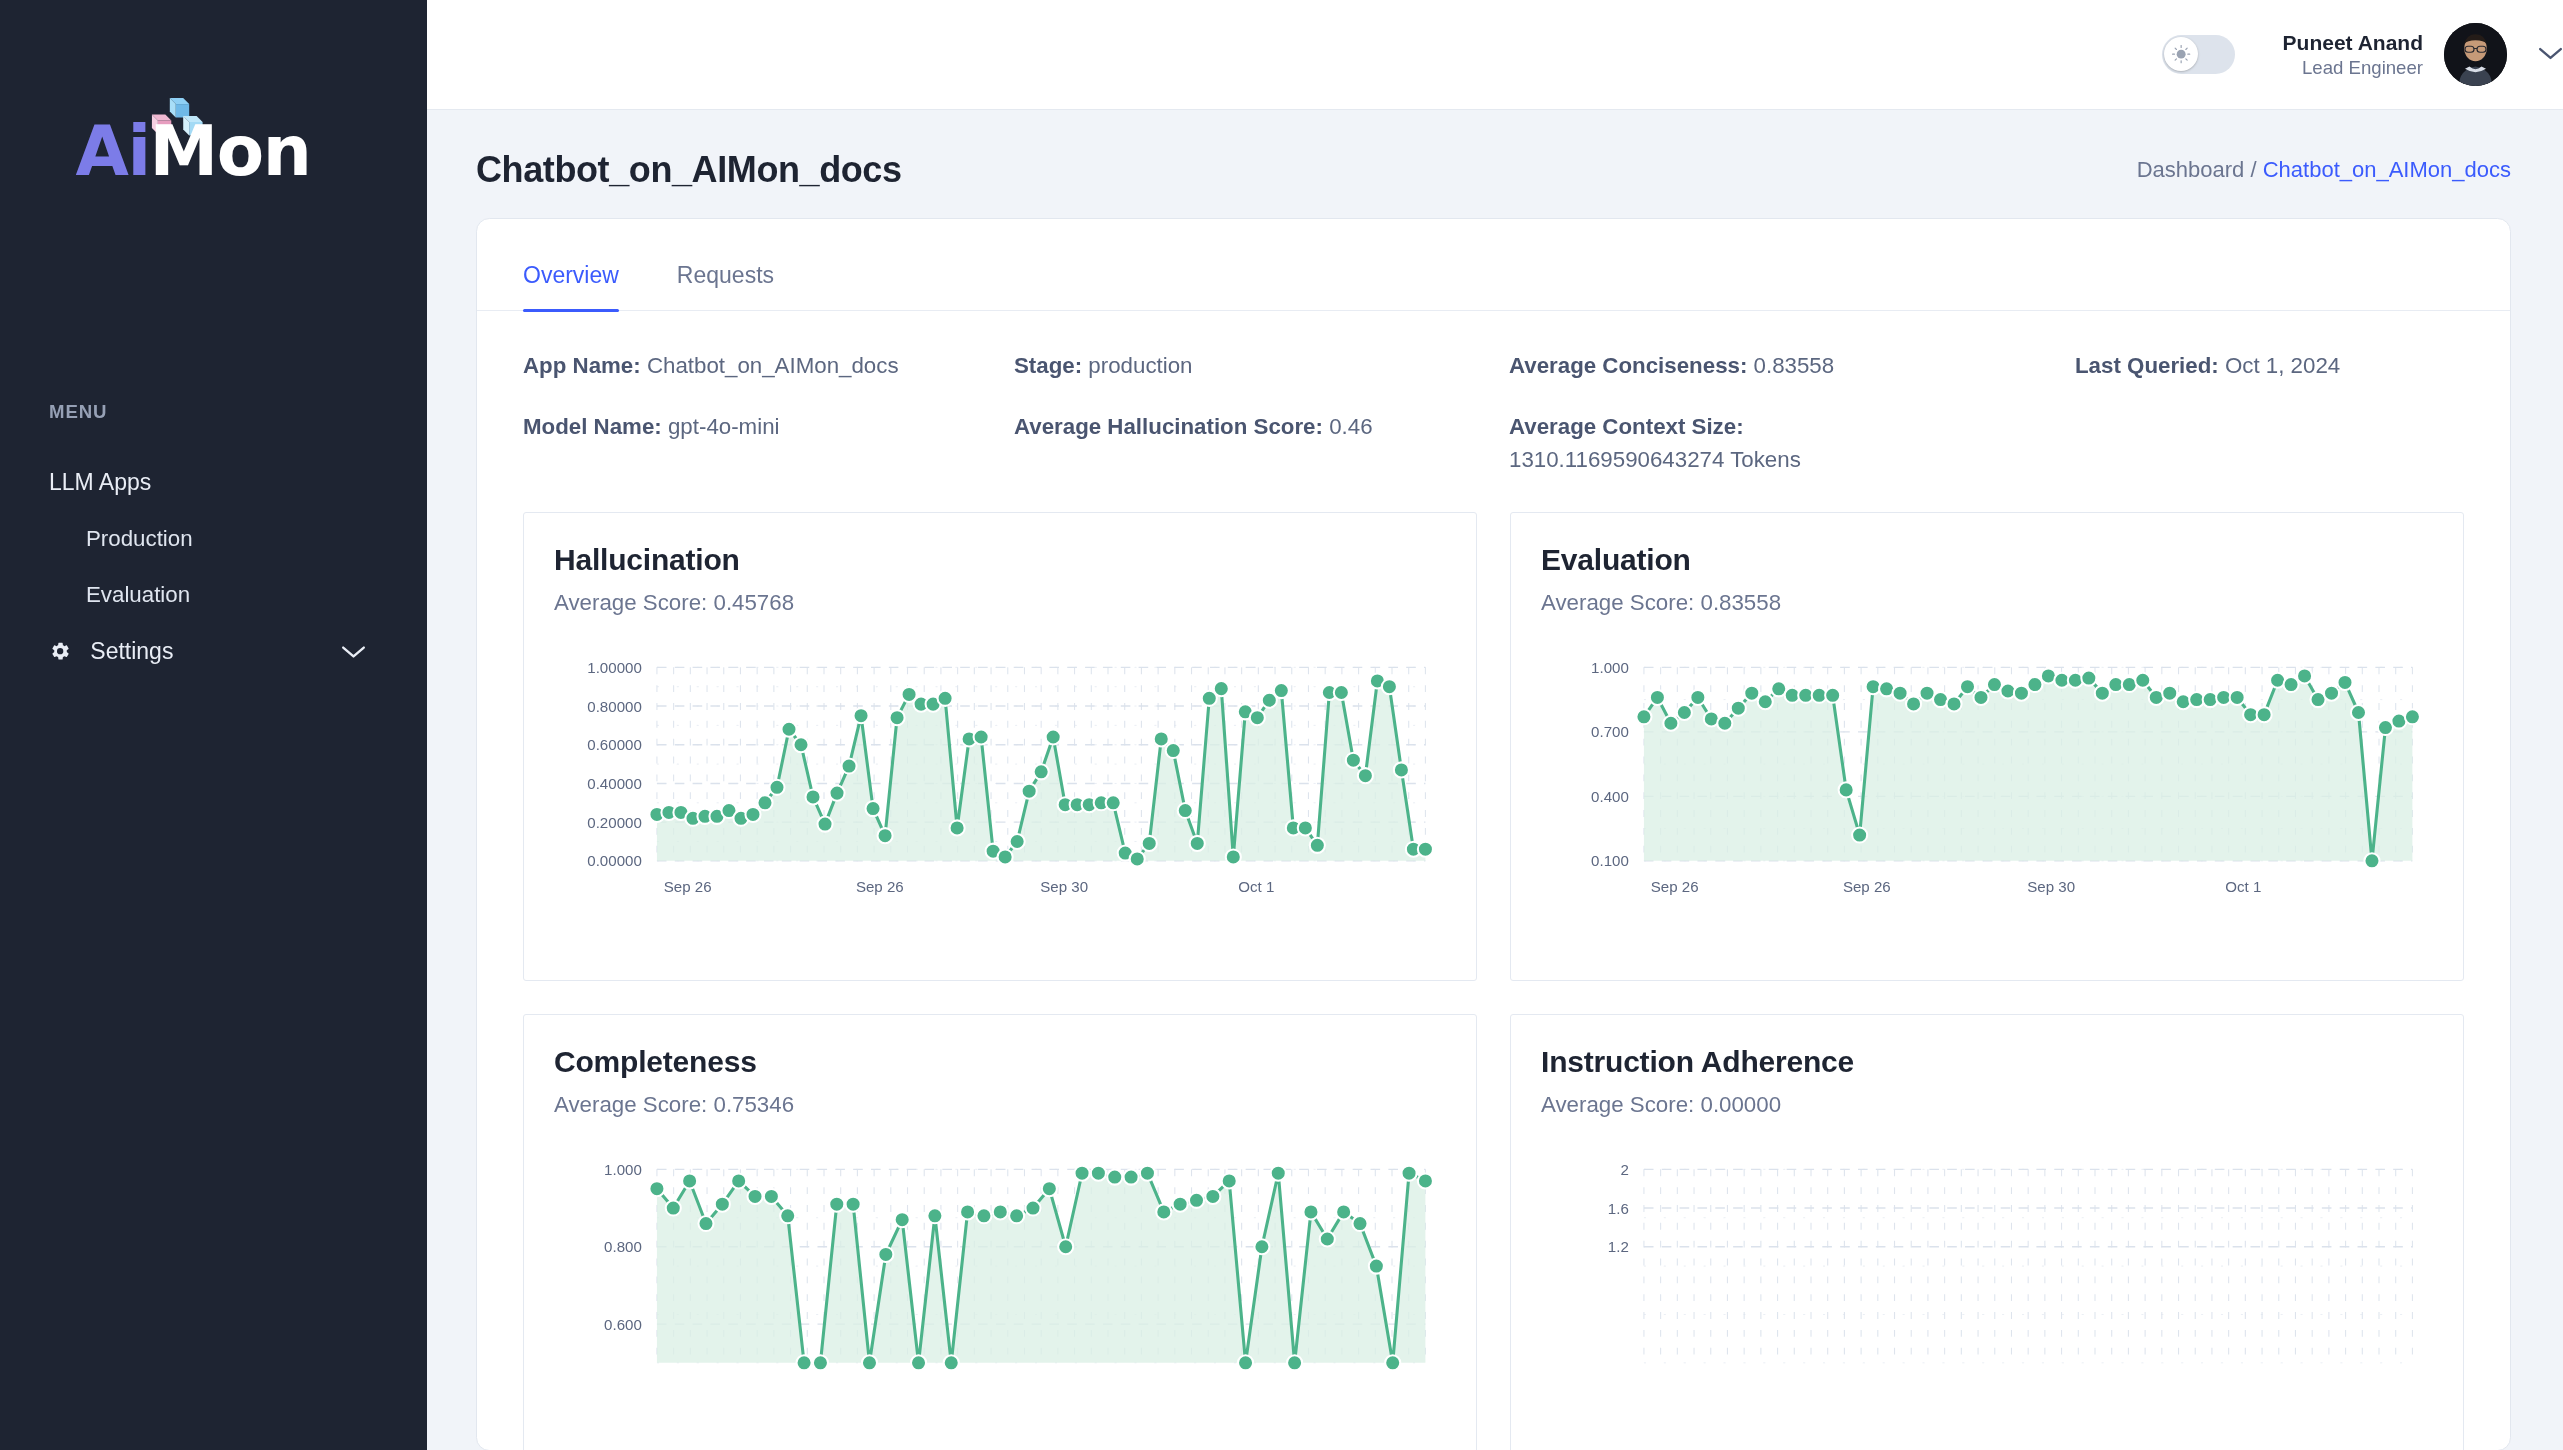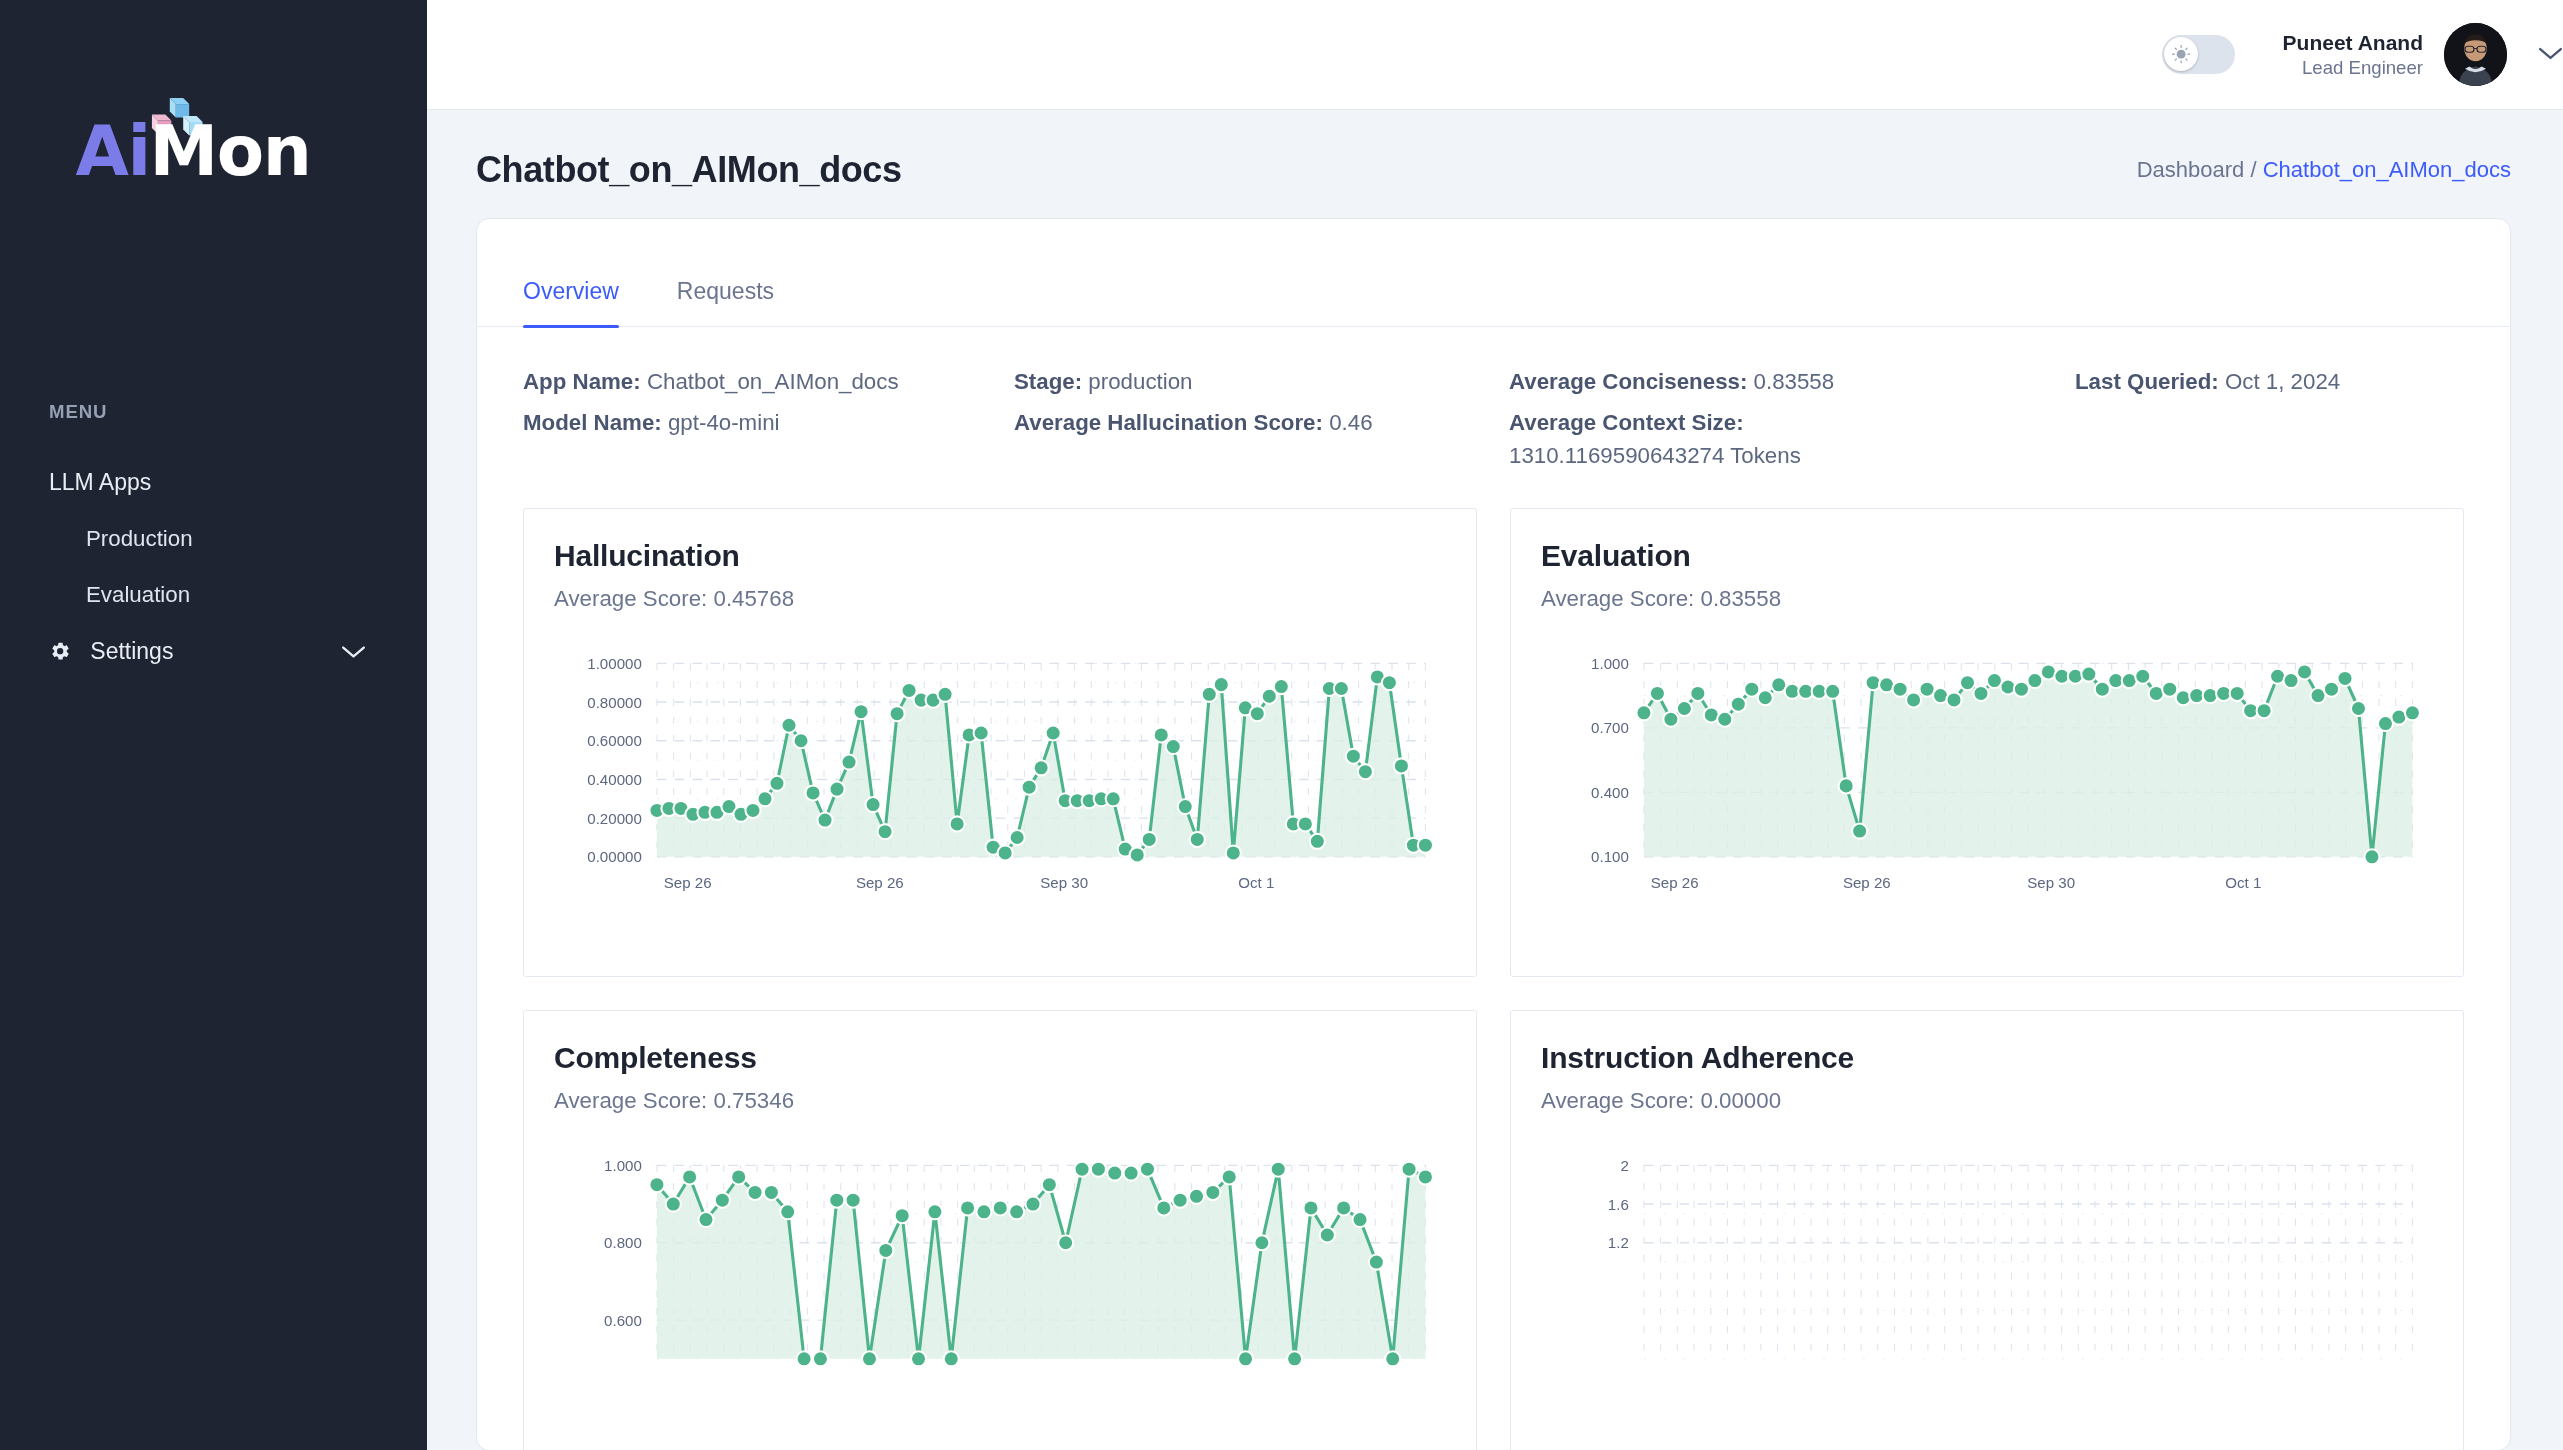--- a/index.html
+++ b/index.html
@@ -106,38 +106,38 @@
     border-radius: 13.4px;
     padding: 0 0 7.4px 0;
     flex: 1;
     overflow: hidden;
   }
 
   .tabs {
     display: flex; gap: 0px;
     padding: 43px 0 0 46px;
     border-bottom: 1.5px solid #e8ecf3;
-    margin: 16px 0 0 0;
+    margin: 0 0 0 0;
     position: relative;
   }
   .tab {
     font-size: 23px; color: #6b7590; padding: 0 0 21px 0;
     margin-right: 58px; cursor: pointer; position: relative;
   }
   .tab.active { color: #3b5bfd; font-weight: 400; }
   .tab.active:after {
     content: ""; position: absolute; left: 0; right: 0; bottom: -2.2px;
     height: 3.7px; background: #3b5bfd; border-radius: 2.2px;
   }
 
   .meta-grid {
     display: grid;
     grid-template-columns: 491px 495px 566px auto;
     padding: 39px 0 0 46px;
-    row-gap: 9px;
+    row-gap: 29px;
     font-size: 22.3px; color: #5c6780;
   }
   .meta-cell { line-height: 1.45; }
   .meta-cell b { font-weight: 700; color: #4a5570; }
 
   .charts {
     display: grid;
     grid-template-columns: 1fr 1fr;
     gap: 33px;
     padding: 36px 46px 0 46px;

